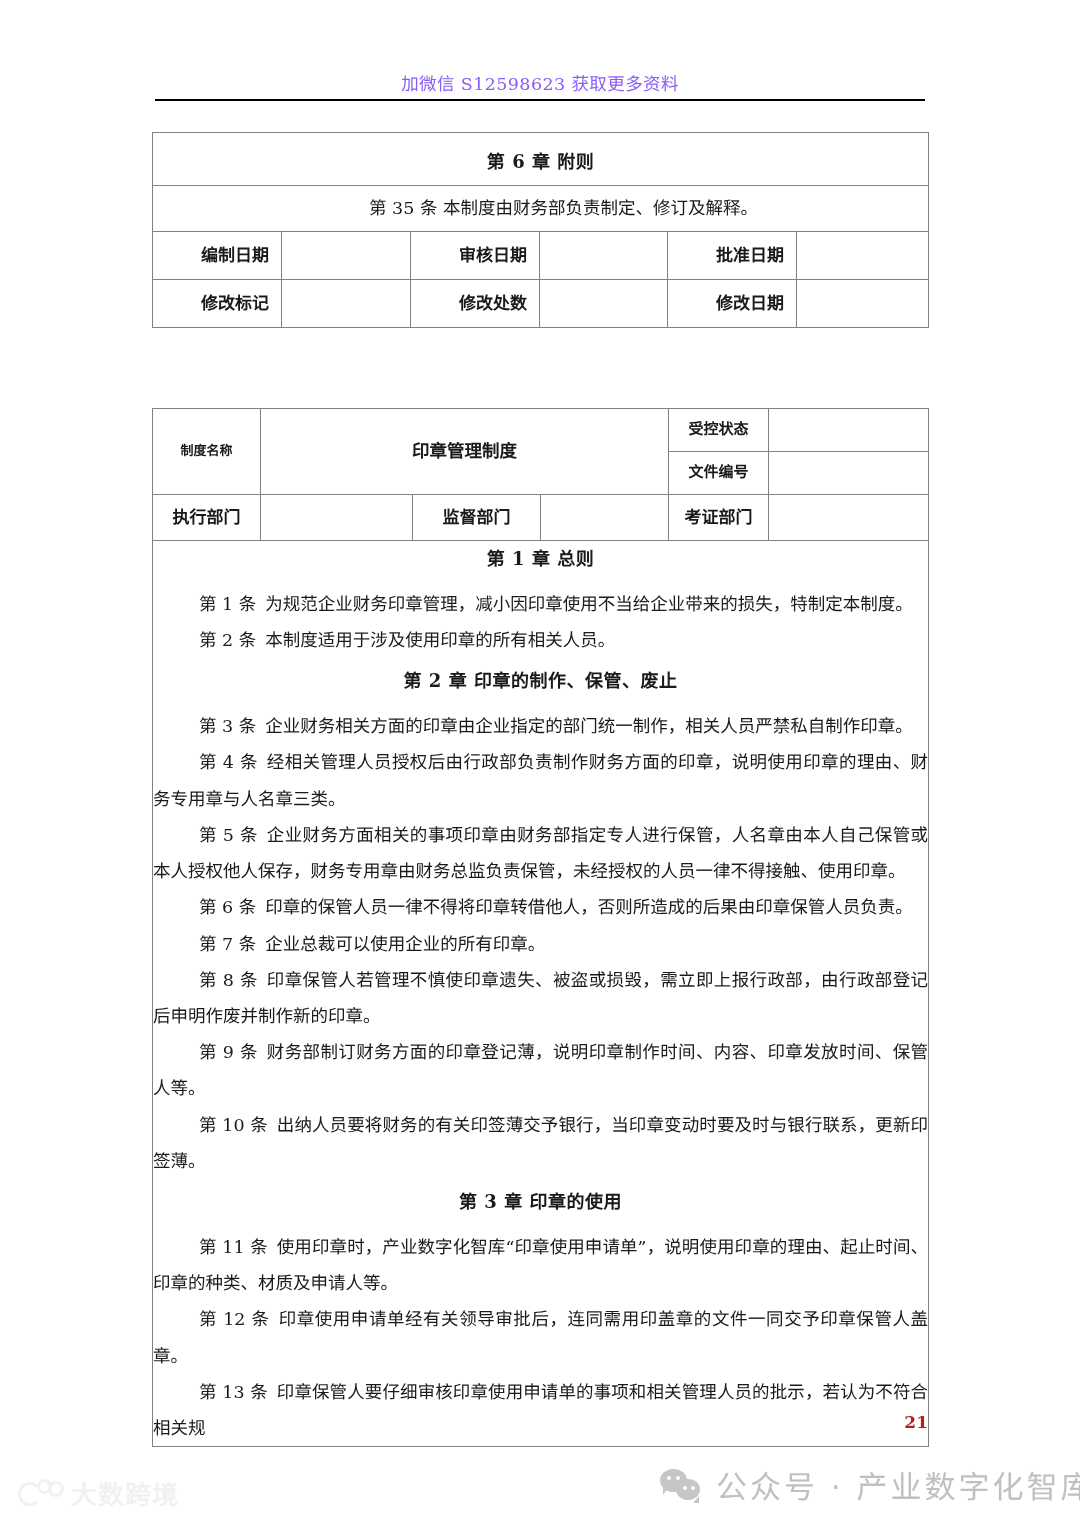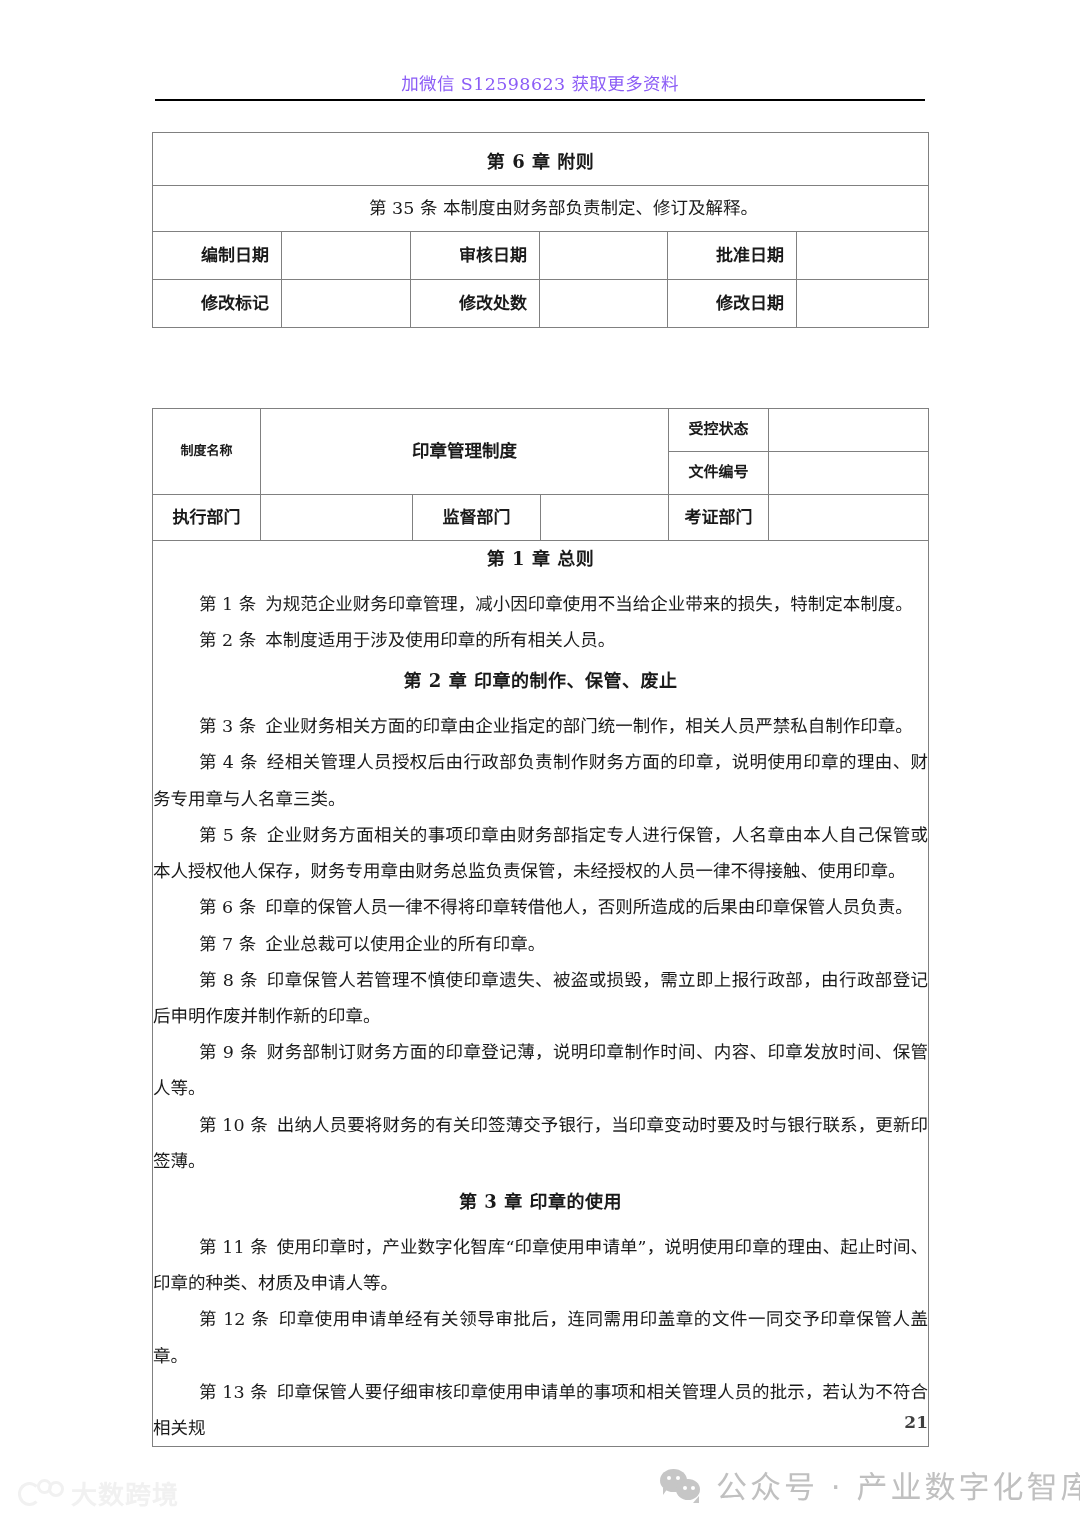--- a/index.html
+++ b/index.html
@@ -169,21 +169,21 @@
     margin-right: 9px;
   }
 
   
   .page-number {
     position: absolute;
     right: 152px;
     top: 1412px;
     font-size: 17px;
     font-weight: bold;
-    color: #404040;
+    color: #b91c1c;
   }
 
   
   .watermark-wechat {
     position: absolute;
     left: 660px;
     top: 1462px;
     display: flex;
     align-items: center;
     gap: 12px;

